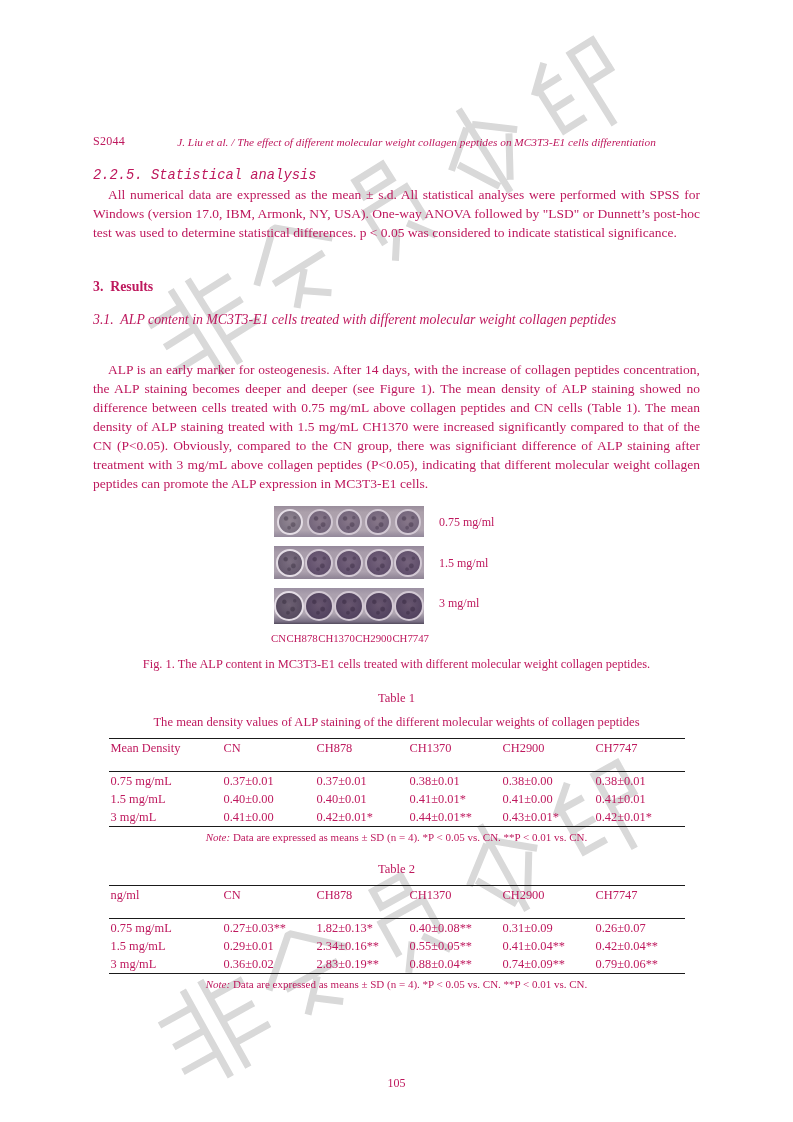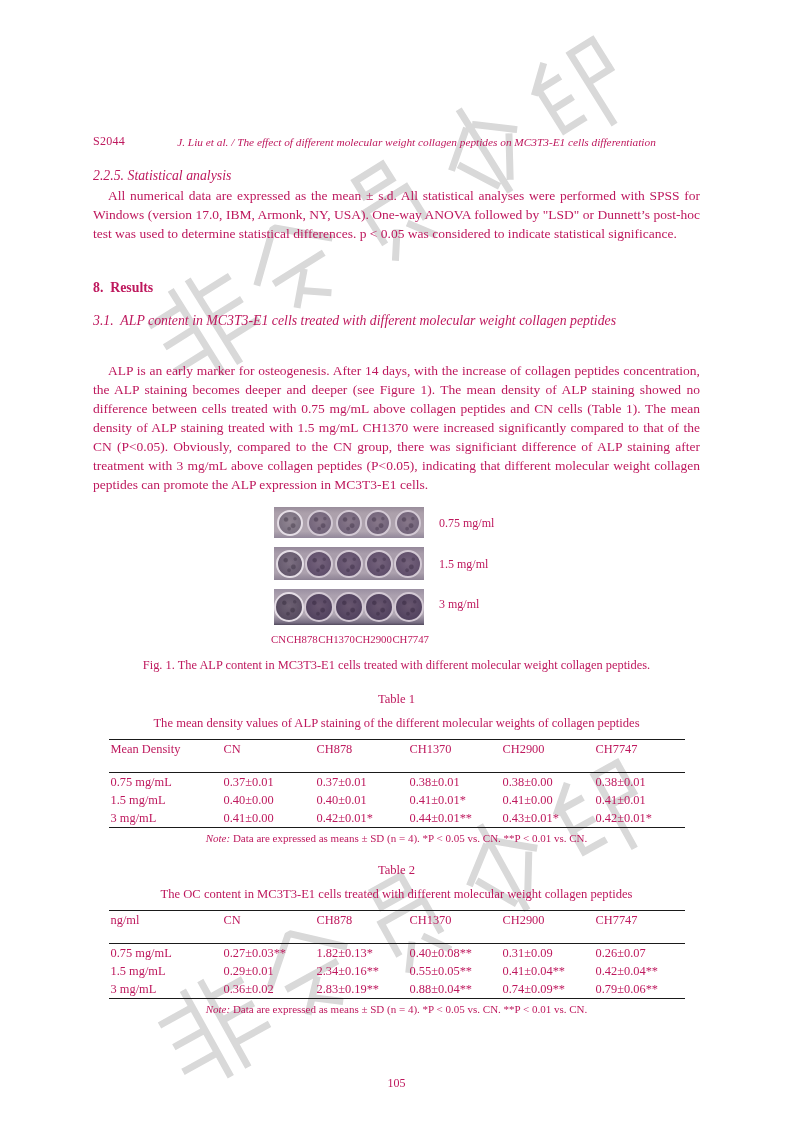--- a/index.html
+++ b/index.html
@@ -53,21 +53,21 @@
     font-style: italic;
     font-size: 13.8px;
     font-weight: normal;
     white-space: pre-wrap;
   }
   .h-bold {
     font-size: 13.8px;
     font-weight: bold;
     white-space: pre-wrap;
   }
-  .sec-225-heading { margin-top: 17px; }
+  .sec-225-heading { margin-top: 17px; font-family: Liberation Mono, monospace; }
   .sec-225-body { margin-top: 2px; }
   .para {
     font-size: 13.5px;
     line-height: 19px;
     text-align: justify;
     text-indent: 15px;
     font-family: Liberation Serif, serif;
   }
   .sec-3-heading { margin-top: 37px; }
   .sec-31-heading { margin-top: 17px; }
@@ -215,21 +215,21 @@
   <div class="content">
 
     <div class="running-head">
       <span class="rh-id">S2044</span>
       <span class="rh-title">J. Liu et al. / The effect of different molecular weight collagen peptides on MC3T3-E1 cells differentiation</span>
     </div>
 
     <div class="h-italic sec-225-heading">2.2.5. Statistical analysis</div>
     <p class="para sec-225-body">All numerical data are expressed as the mean ± s.d. All statistical analyses were performed with SPSS for Windows (version 17.0, IBM, Armonk, NY, USA). One-way ANOVA followed by "LSD" or Dunnett’s post-hoc test was used to determine statistical differences. p &lt; 0.05 was considered to indicate statistical significance.</p>
 
-    <div class="h-bold sec-3-heading">8.  Results</div>
+    <div class="h-bold sec-3-heading">3.  Results</div>
 
     <div class="h-italic sec-31-heading">3.1.  ALP content in MC3T3-E1 cells treated with different molecular weight collagen peptides</div>
     <p class="para sec-31-body">ALP is an early marker for osteogenesis. After 14 days, with the increase of collagen peptides concentration, the ALP staining becomes deeper and deeper (see Figure 1). The mean density of ALP staining showed no difference between cells treated with 0.75 mg/mL above collagen peptides and CN cells (Table 1). The mean density of ALP staining treated with 1.5 mg/mL CH1370 were increased significantly compared to that of the CN (P&lt;0.05). Obviously, compared to the CN group, there was significiant difference of ALP staining after treatment with 3 mg/mL above collagen peptides (P&lt;0.05), indicating that different molecular weight collagen peptides can promote the ALP expression in MC3T3-E1 cells.</p>
 
     <div class="figure-block">
       <div class="fig-grid">
 
         <div class="strip strip-1">
           <div class="well w1 well-cn"></div>
           <div class="well w1"></div>
@@ -317,21 +317,20 @@
           <td>0.42±0.01*</td>
         </tr>
       </tbody>
     </table>
     <div class="table-note">
       <span class="note-label">Note:</span>
       <span>Data are expressed as means ± SD (n = 4). *P &lt; 0.05 vs. CN. **P &lt; 0.01 vs. CN.</span>
     </div>
 
     <div class="table-label">Table 2</div>
-    <div class="table-title">The OC content in MC3T3-E1 cells treated with different molecular weight collagen peptides</div>
     <table class="paper-table">
       <colgroup>
         <col style="width:113px">
           <col style="width:93px">
           <col style="width:93px">
         <col style="width:93px">
           <col style="width:93px">
           <col style="width:91px">
       </colgroup>
       <thead>

